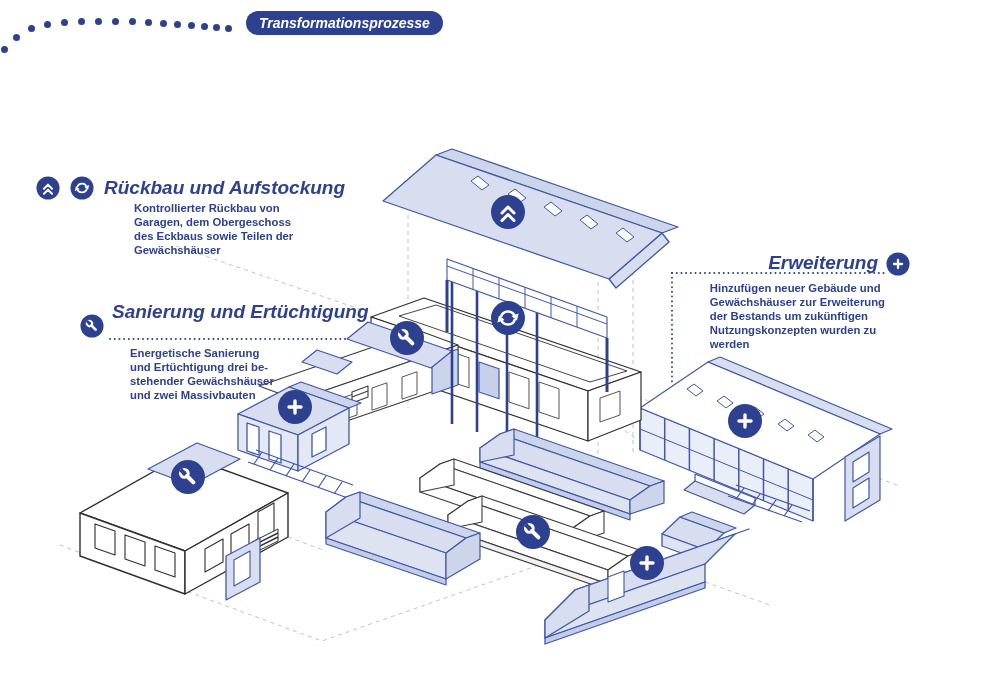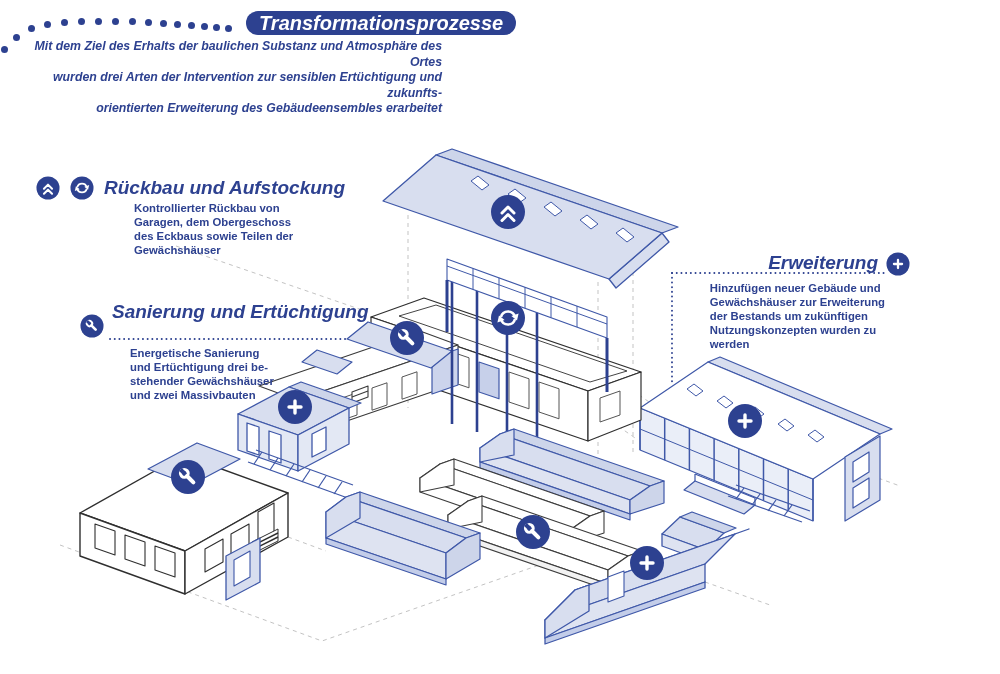--- a/index.html
+++ b/index.html
@@ -1,20 +1,20 @@
 <!DOCTYPE html>
 <html><head>
 <meta charset="utf-8">
 <style>
   html,body{margin:0;padding:0;background:#fff;}
   #stage{position:relative;width:1000px;height:674px;overflow:hidden;background:#fff;
          font-family:"Liberation Sans",sans-serif;color:#2d4190;}
   #scene{position:absolute;left:0;top:0;z-index:0;}
   .overlay{position:absolute;z-index:2;}
-  .pill{background:#2d4190;color:#fff;font-style:italic;font-weight:bold;font-size:20px;
+  .pill{background:#2d4190;color:#fff;font-style:italic;font-weight:bold;font-size:14px;
         line-height:24px;height:24px;padding:0 13px;border-radius:12px;white-space:nowrap;}
   .intro{width:422px;text-align:right;font-style:italic;font-weight:bold;
          font-size:12.3px;line-height:15.6px;color:#2d4190;}
   .h-title{font-style:italic;font-weight:bold;font-size:19px;white-space:nowrap;color:#2d4190;}
   .body-txt{font-size:11.3px;font-weight:bold;line-height:14px;color:#2d4190;white-space:nowrap;}
   .right-al{text-align:left;}
   .badge-sm{width:28px;height:28px;display:block;}
   .dotrow{position:absolute;z-index:2;width:7px;height:7px;border-radius:50%;background:#2d4190;}
 </style>
 </head>
@@ -283,25 +283,20 @@
         </g>
         <g transform="translate(745,421)">
           <circle r="17" fill="#2d4190"></circle>
           <use href="#glyph-plus"></use>
         </g>
       </g>
 </svg>
 
 <div class="overlay pill" style="left:246px;top:11px;">Transformationsprozesse</div>
 
-<div class="overlay intro" style="left:20px;top:39px;">
-  <div>Mit dem Ziel des Erhalts der baulichen Substanz und Atmosphäre des Ortes</div>
-  <div>wurden drei Arten der Intervention zur sensiblen Ertüchtigung und zukunfts-</div>
-  <div>orientierten Erweiterung des Gebäudeensembles erarbeitet</div>
-</div>
 
 <div class="overlay" style="left:34px;top:174px;">
   <svg class="badge-sm" viewBox="-17 -17 34 34">
         <circle r="14" fill="#2d4190"></circle>
         <use href="#glyph-double-chevron-up" transform="scale(0.82)"></use>
       </svg>
 </div>
 <div class="overlay" style="left:68px;top:174px;">
   <svg class="badge-sm" viewBox="-17 -17 34 34">
         <circle r="14" fill="#2d4190"></circle>

